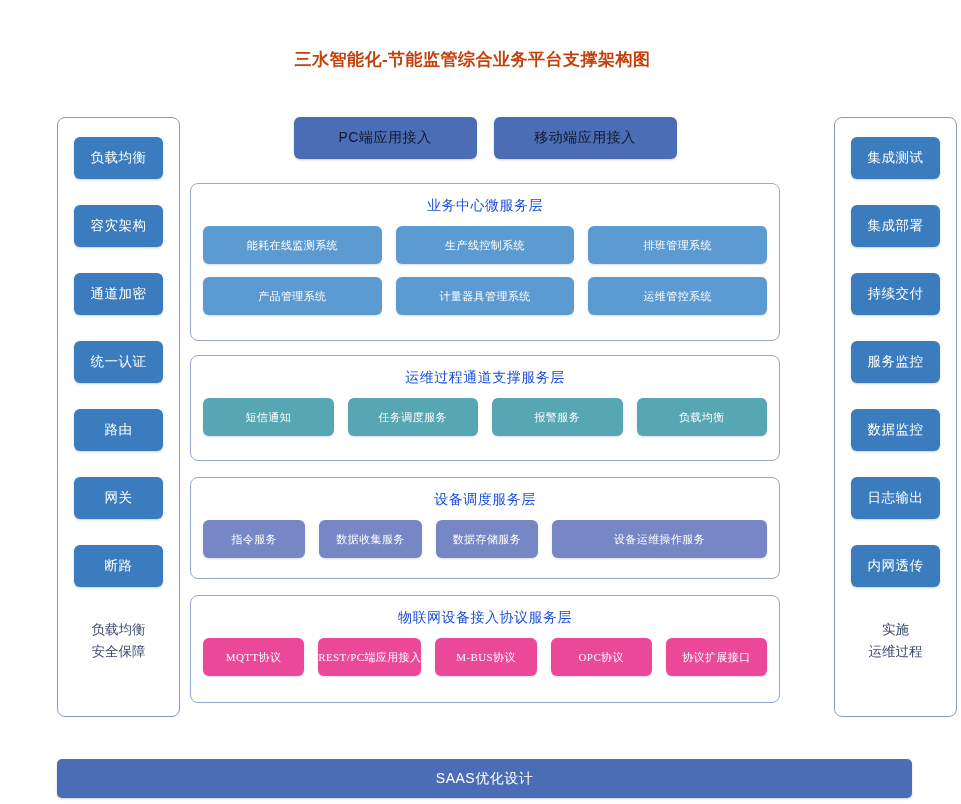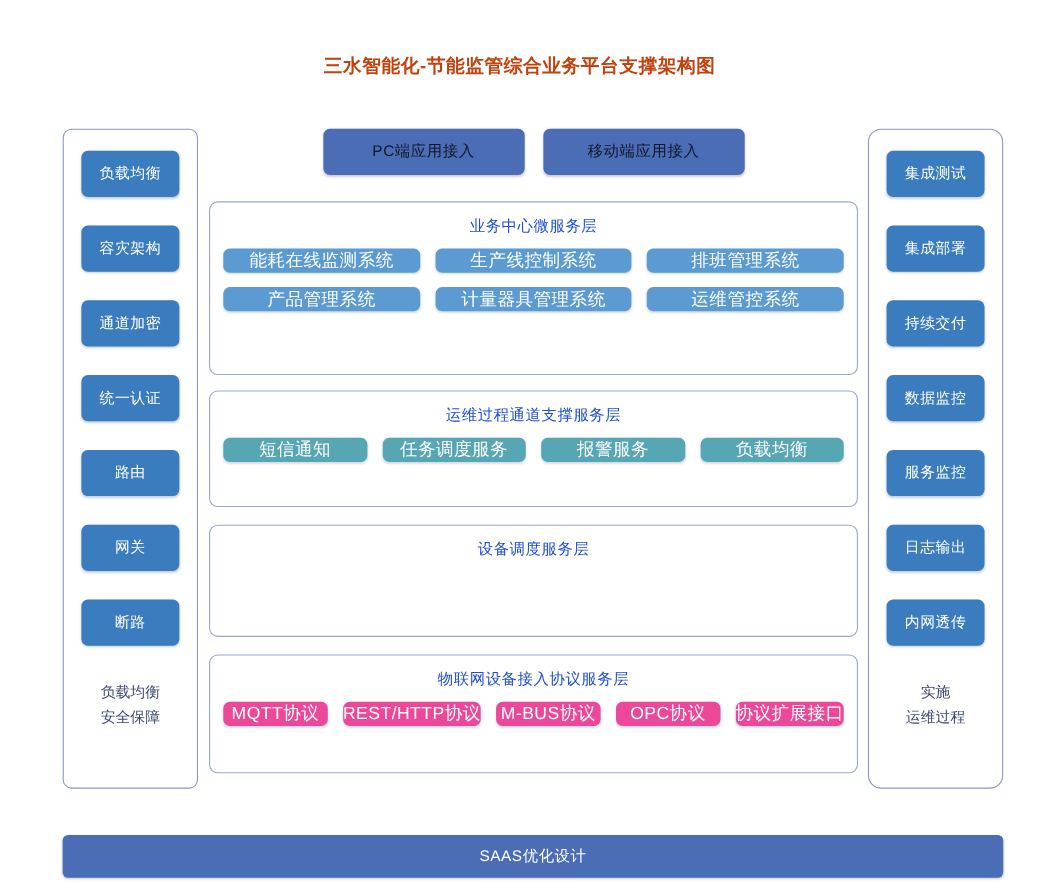--- a/index.html
+++ b/index.html
@@ -44,21 +44,21 @@
     border: 1px solid #8a9ac4;
     border-radius: 8px;
     background: #ffffff;
     box-sizing: border-box;
     display: flex;
     flex-direction: column;
     align-items: center;
     padding-top: 19px;
   }
   .side-col.left  { left: 57px; }
-  .side-col.right { left: 789px; border-radius: 12px; }
+  .side-col.right { left: 834px; }
 
   .side-btn {
     width: 89px;
     height: 42px;
     margin-bottom: 26px;
     background: #3a7cbd;
     border-radius: 6px;
     color: #ffffff;
     font-size: 13.5px;
     display: flex;
@@ -127,30 +127,31 @@
     padding-bottom: 11px;
     letter-spacing: 0.5px;
   }
   .layer-row {
     display: flex;
     gap: 14px;
     margin-bottom: 13px;
   }
   .chip {
     flex: 1;
-    height: 22px;
+    height: 38px;
     border-radius: 6px;
     display: flex;
     align-items: center;
     justify-content: center;
     color: #ffffff;
-    font-size: 16px;
+    font-size: 11px;
     letter-spacing: 0.4px;
     box-shadow: 0 1px 2px rgba(60,80,130,0.20);
     white-space: nowrap;
+    font-family: Liberation Serif, serif;
   }
 
   
   .chip.blue   { background: #5c9bd1; }
   .chip.teal   { background: #57a6b4; }
   .chip.purple { background: #7787c6; }
   .chip.green  { background: #ec4899; }
 
   .layer-1 { top: 66px;  height: 158px; }
   .layer-2 { top: 238px; height: 106px; }
@@ -198,22 +199,22 @@
     <div class="side-footer">
       <div>负载均衡</div>
       <div>安全保障</div>
     </div>
   </div>
 
   <div class="side-col right">
     <div class="side-btn">集成测试</div>
     <div class="side-btn">集成部署</div>
     <div class="side-btn">持续交付</div>
+    <div class="side-btn">服务监控</div>
     <div class="side-btn">数据监控</div>
-    <div class="side-btn">服务监控</div>
     <div class="side-btn">日志输出</div>
     <div class="side-btn">内网透传</div>
     <div class="side-footer">
       <div>实施</div>
       <div>运维过程</div>
     </div>
   </div>
 
   <div class="center">
 
@@ -241,27 +242,33 @@
       <div class="layer-row">
         <div class="chip teal">短信通知</div>
         <div class="chip teal">任务调度服务</div>
         <div class="chip teal">报警服务</div>
         <div class="chip teal">负载均衡</div>
       </div>
     </div>
 
     <div class="layer layer-3">
       <div class="layer-title">设备调度服务层</div>
+      <div class="layer-row">
+        <div class="chip purple">指令服务</div>
+        <div class="chip purple">数据收集服务</div>
+        <div class="chip purple">数据存储服务</div>
+        <div class="chip purple wide">设备运维操作服务</div>
+      </div>
     </div>
 
     <div class="layer layer-4">
       <div class="layer-title">物联网设备接入协议服务层</div>
       <div class="layer-row">
         <div class="chip green">MQTT协议</div>
-        <div class="chip green">REST/HTTP协议</div>
+        <div class="chip green">REST/PC端应用接入</div>
         <div class="chip green">M-BUS协议</div>
         <div class="chip green">OPC协议</div>
         <div class="chip green">协议扩展接口</div>
       </div>
     </div>
 
   </div>
 
   <div class="bottom-bar">SAAS优化设计</div>
 

